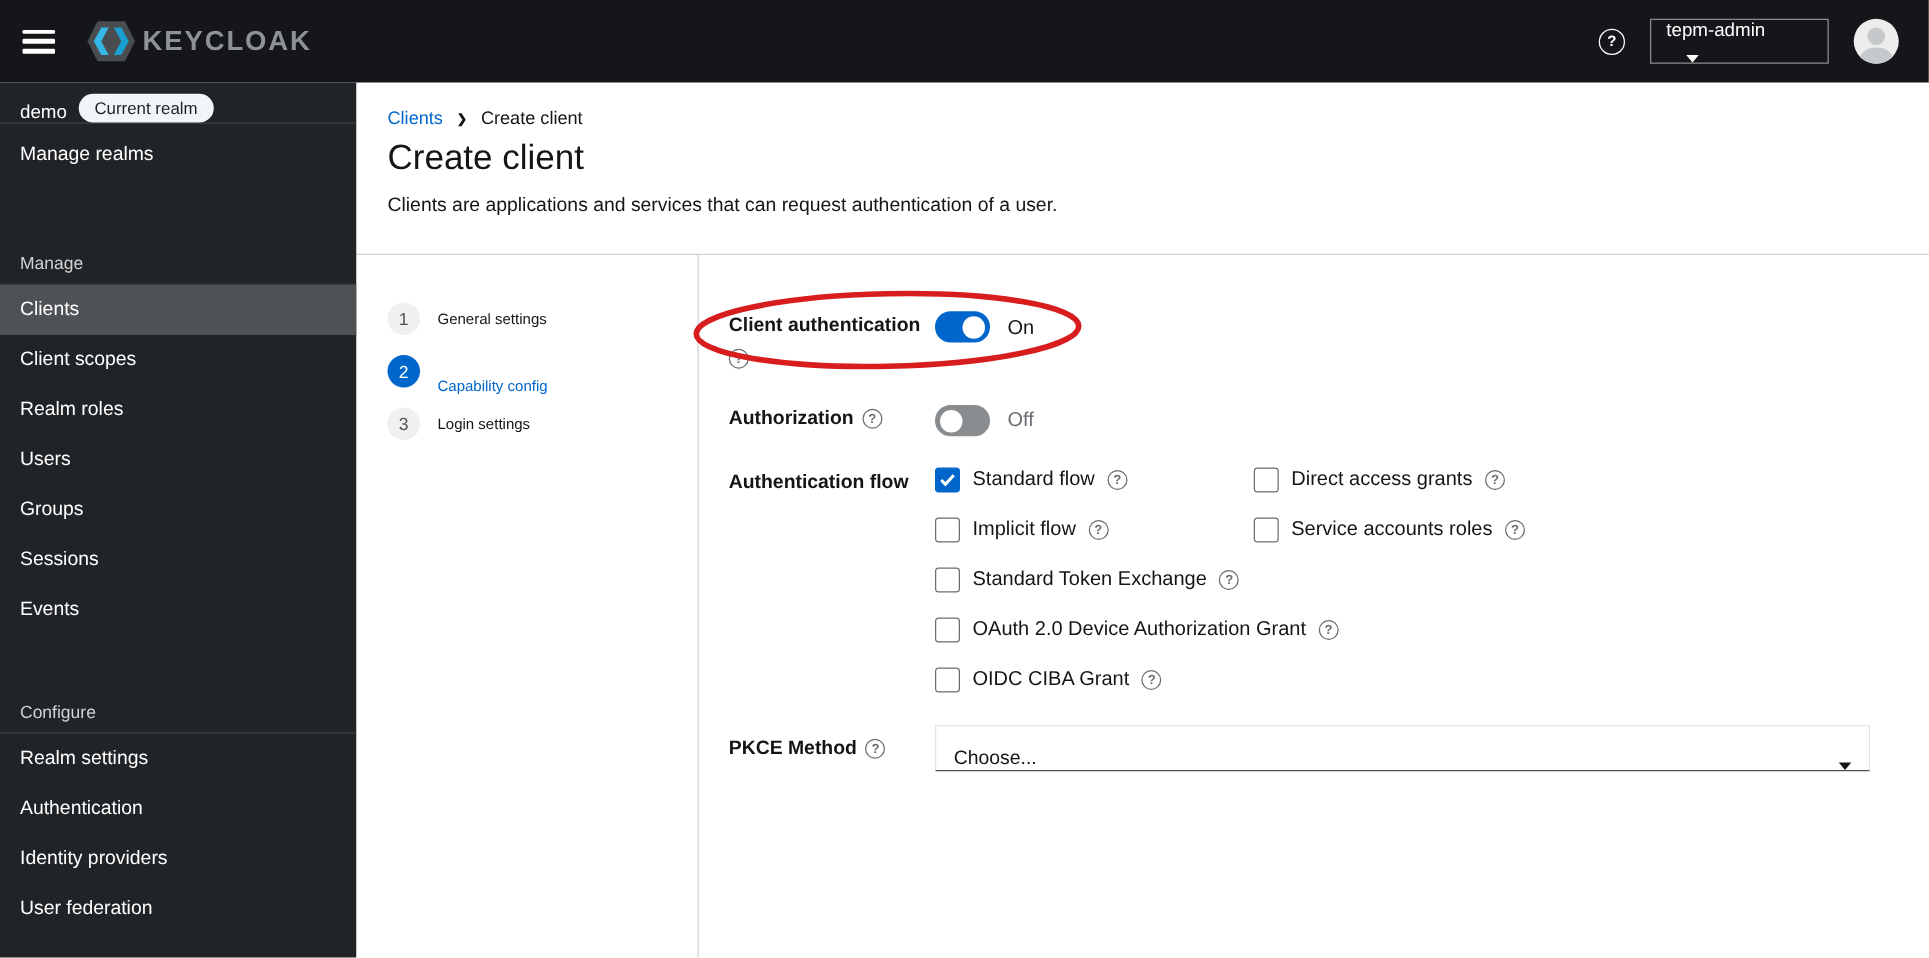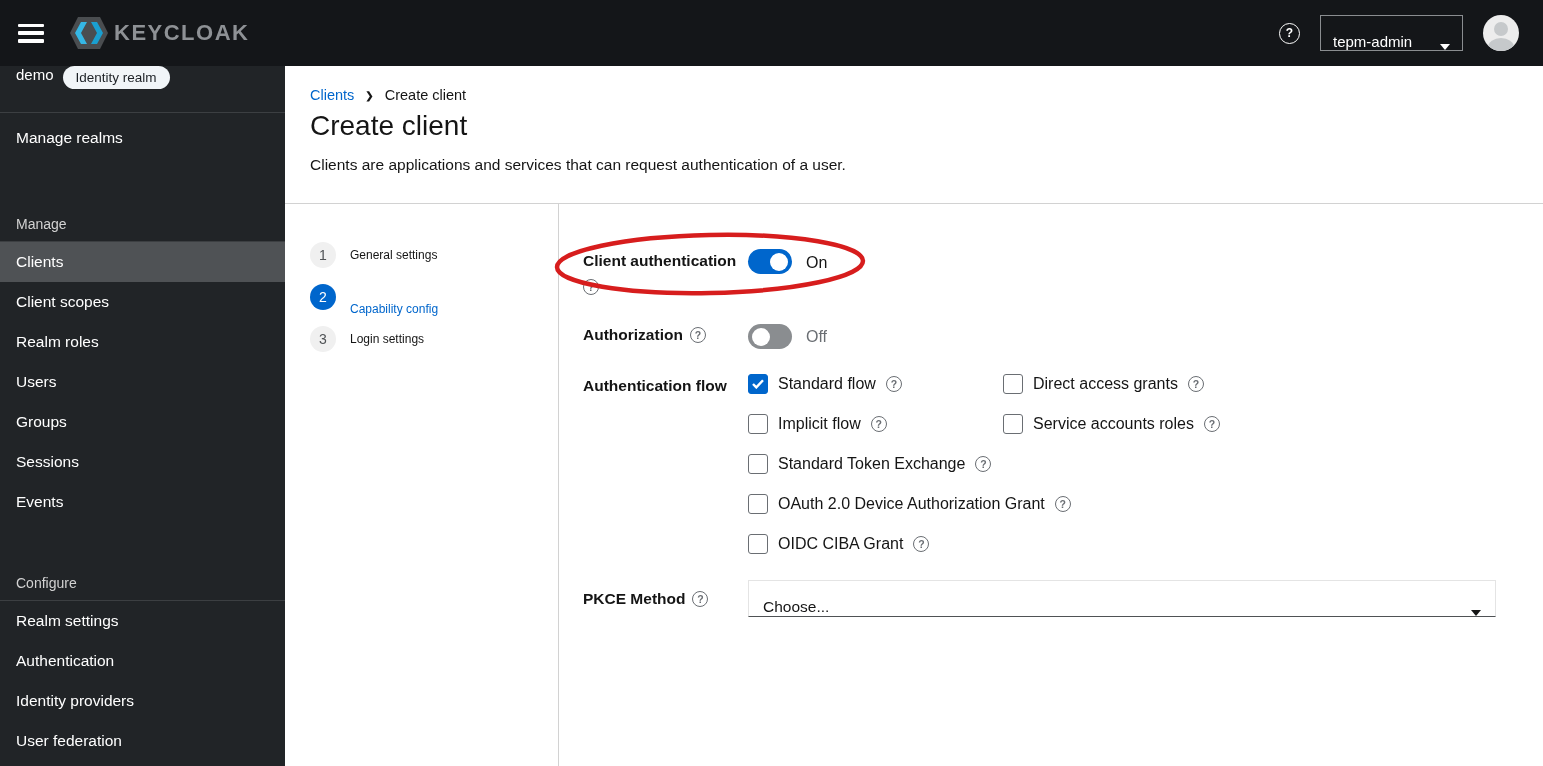--- a/index.html
+++ b/index.html
@@ -12,35 +12,35 @@
   .hamburger { width:26px; height:19px; margin-left:18px; display:flex;
     flex-direction:column; justify-content:space-between; cursor:pointer; }
   .hamburger span { display:block; height:3.2px; background:#fff; border-radius:1px; }
   .logo { display:flex; align-items:center; margin-left:24px; gap:4px; }
   .brand-text { font-size:22px; font-weight:700; letter-spacing:1.5px; color:#8e9195; }
   .topbar-right { margin-left:auto; display:flex; align-items:center; gap:20px; margin-right:24px; }
   .help-top { width:21px; height:21px; border:1.6px solid #fff; border-radius:50%;
     color:#fff; font-size:12px; font-weight:700; display:flex; align-items:center;
     justify-content:center; cursor:pointer; }
   .user-select { height:36px; min-width:143px; border:1px solid #8a8d90; color:#fff;
-    font-size:15px; display:flex; align-items:flex-end; justify-content:space-between;
-    padding:0 12px; cursor:pointer; background:transparent; }
+    font-size:15px; display:flex; align-items:flex-start; justify-content:space-between;
+    padding:0 12px; cursor:pointer; background:transparent;flex-direction:column; }
   .caret-down { width:0; height:0; border-left:5px solid transparent;
     border-right:5px solid transparent; border-top:6px solid #fff; margin-left:16px; }
   .avatar { width:36px; height:36px; border-radius:50%; background:#ededed;
     position:relative; overflow:hidden; }
   .avatar .head { position:absolute; left:11px; top:7px; width:14px; height:14px;
     border-radius:50%; background:#c6c9cb; }
   .avatar .body { position:absolute; left:5px; top:23px; width:26px; height:18px;
     border-radius:50%; background:#c6c9cb; }
 
   
   .sidebar { position:absolute; left:0; top:66px; width:285px; height:700px;
     background:#212427; color:#fff; z-index:20; }
-  .realm-row { height:47px; display:flex; align-items:flex-start; gap:9px;
+  .realm-row { height:33px; display:flex; align-items:flex-end; gap:9px;
     padding:0 16px; border-bottom:1px solid #3c3f42; cursor:pointer; }
   .realm-name { font-size:15px; }
   .realm-badge { background:#f1f5f8; color:#1d2126; border-radius:14px;
     padding:4px 13px; font-size:13.5px; }
   .manage-realms { padding:16px 16px; font-size:15.5px; cursor:pointer; }
   .nav-section { margin-top:44px; }
   .nav-section-title { padding:9px 16px 9px; font-size:14px; color:#d2d2d2; }
   .nav-divider { height:1px; background:#3c3f42; }
   .nav-item { height:40px; display:flex; align-items:center; padding:0 16px;
     font-size:15.5px; cursor:pointer; }
@@ -120,21 +120,21 @@
     <div class="avatar">
       <span class="head"></span>
       <span class="body"></span>
     </div>
   </div>
 </header>
 
 <nav class="sidebar">
   <div class="realm-row">
     <span class="realm-name">demo</span>
-    <span class="realm-badge">Identity realm</span>
+    <span class="realm-badge">Current realm</span>
   </div>
   <div class="manage-realms">Manage realms</div>
   <div id="sidebar-sections">
       <div class="nav-section">
         <div class="nav-section-title">Manage</div>
         <div class="nav-divider"></div>
         <div class="nav-item selected">Clients</div>
         <div class="nav-item">Client scopes</div>
         <div class="nav-item">Realm roles</div>
         <div class="nav-item">Users</div>

